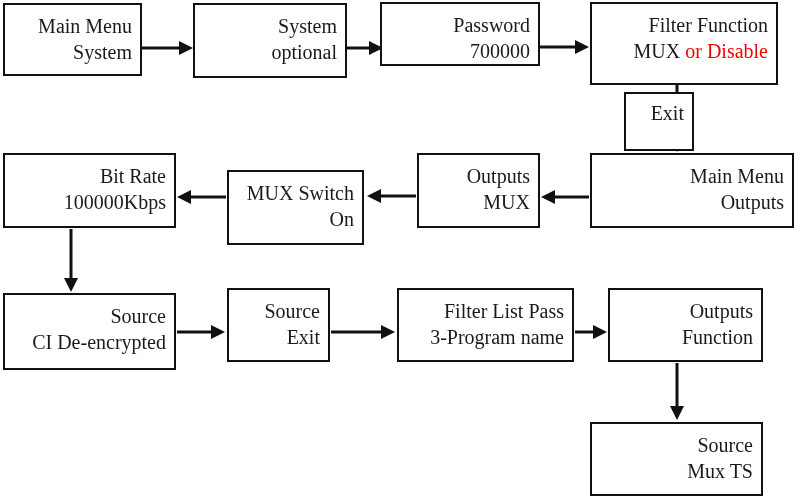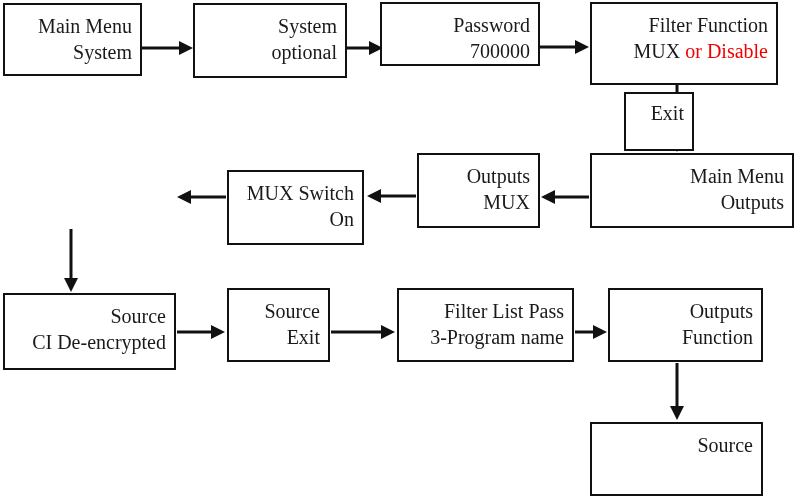--- a/index.html
+++ b/index.html
@@ -124,20 +124,24 @@
   <div class="box b-outputs-mux">
     <div class="line">Outputs</div>
     <div class="line">MUX</div>
   </div>
 
   <div class="box b-mux-switch">
     <div class="line">MUX Switch</div>
     <div class="line">On</div>
   </div>
 
+  <div class="box b-bit-rate">
+    <div class="line">Bit Rate</div>
+    <div class="line">100000Kbps</div>
+  </div>
 
   <div class="box b-source-ci">
     <div class="line">Source</div>
     <div class="line">CI De-encrypted</div>
   </div>
 
   <div class="box b-program-list">
     <div class="line">Source</div>
     <div class="line">Exit</div>
   </div>
@@ -147,15 +151,16 @@
     <div class="line">3-Program name</div>
   </div>
 
   <div class="box b-outputs-ethernet">
     <div class="line">Outputs</div>
     <div class="line">Function</div>
   </div>
 
   <div class="box b-source-mux-ts">
     <div class="line">Source</div>
+    <div class="line">Mux TS</div>
   </div>
 
 </div>
 
 </body></html>

